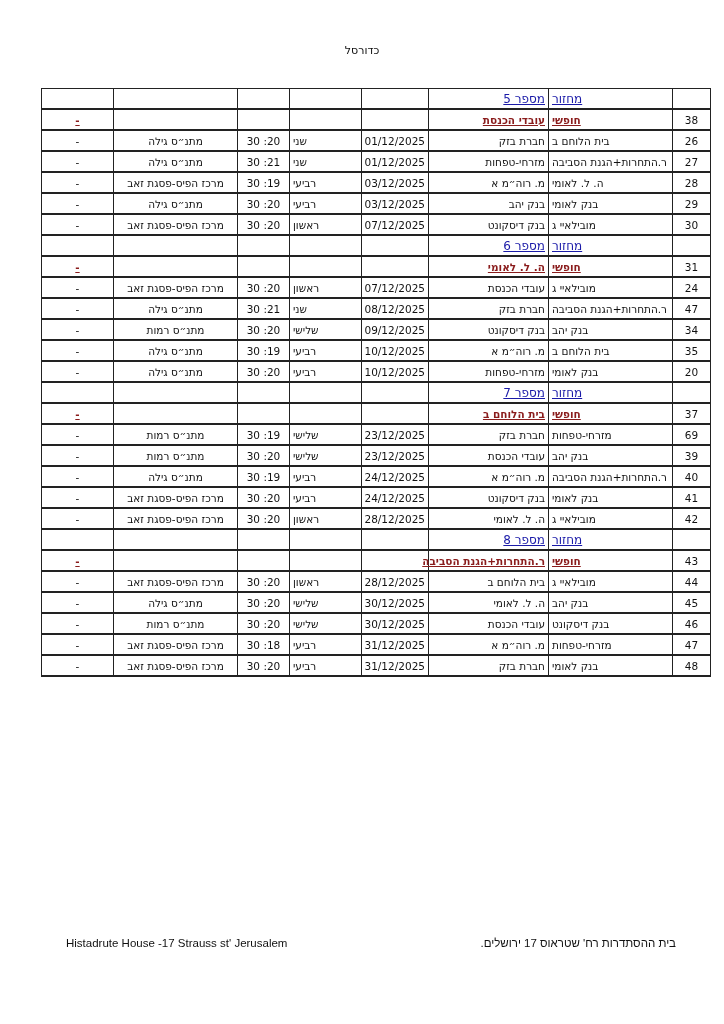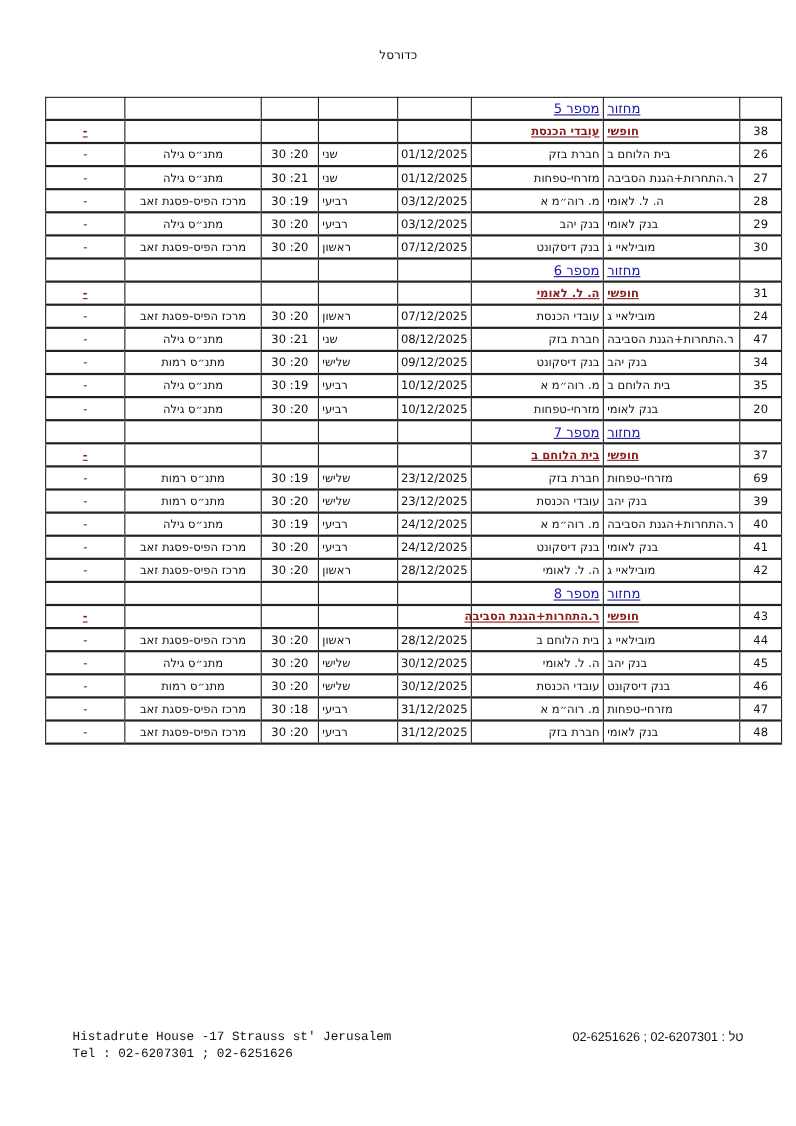--- a/index.html
+++ b/index.html
@@ -13,21 +13,21 @@
   .c-date { width: 60px; text-align: center; font-size: 10.5px; }
   .c-day { width: 65px; text-align: left; }
   .c-time { width: 45px; text-align: center; }
   .c-loc { width: 117px; text-align: center; }
   .c-dash { width: 65px; text-align: center; }
   .hdr td { font-weight: bold; }
   .blue { color: #1a1aa8; font-weight: normal; text-decoration: underline; font-size: 12px; }
   .maroon { color: #8a1c1c; font-weight: bold; text-decoration: underline; font-size: 10.5px; }
   .bye-dash { color: #8a1c1c; font-weight: bold; text-decoration: underline; }
   tr.thick td { border-bottom: 2px solid #222; }
-  .footer-en { position: absolute; top: 935px; left: 66px; font-family: Liberation Mono, monospace; font-size: 11.5px; line-height: 16px; direction: ltr; }
+  .footer-en { position: absolute; top: 935px; left: 66px; font-family: Liberation Sans, sans-serif; font-size: 11.5px; line-height: 16px; direction: ltr; }
   .footer-he { position: absolute; top: 935px; right: 48px; font-family: "Liberation Sans", sans-serif; font-size: 11.5px; line-height: 16px; direction: rtl; text-align: right; }
 </style>
 </head>
 <body>
 
 <div class="page-title">כדורסל</div>
 
 <table class="sched">
   <tbody id="sched-body">
       <tr class="hdr thick">
@@ -308,17 +308,16 @@
         <td class="c-day">רביעי</td>
         <td class="c-time">20: 30</td>
         <td class="c-loc">מרכז הפיס-פסגת זאב</td>
         <td class="c-dash">-</td>
       </tr>
     </tbody>
 </table>
 
 <div class="footer-en">
   <div>Histadrute House -17 Strauss st' Jerusalem</div>
-  <div>Tel  : 02-6207301 ; 02-6251626</div>
 </div>
 <div class="footer-he">
-  <div>טל  :  02-6207301 ; 02-6251626</div>
+  <div>בית ההסתדרות רח' שטראוס 17 ירושלים.</div>
 </div>
 
 </body></html>

